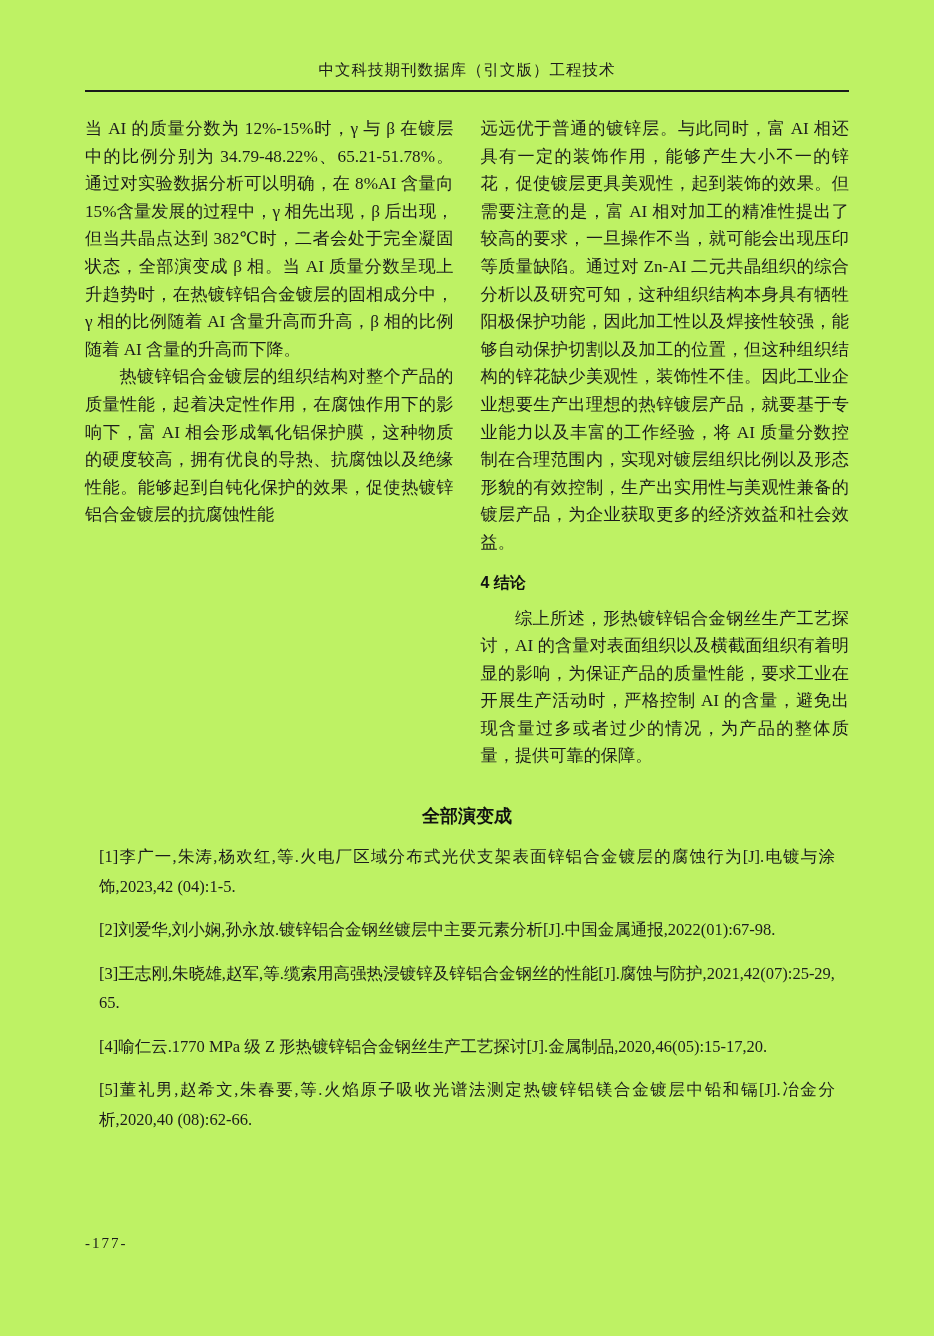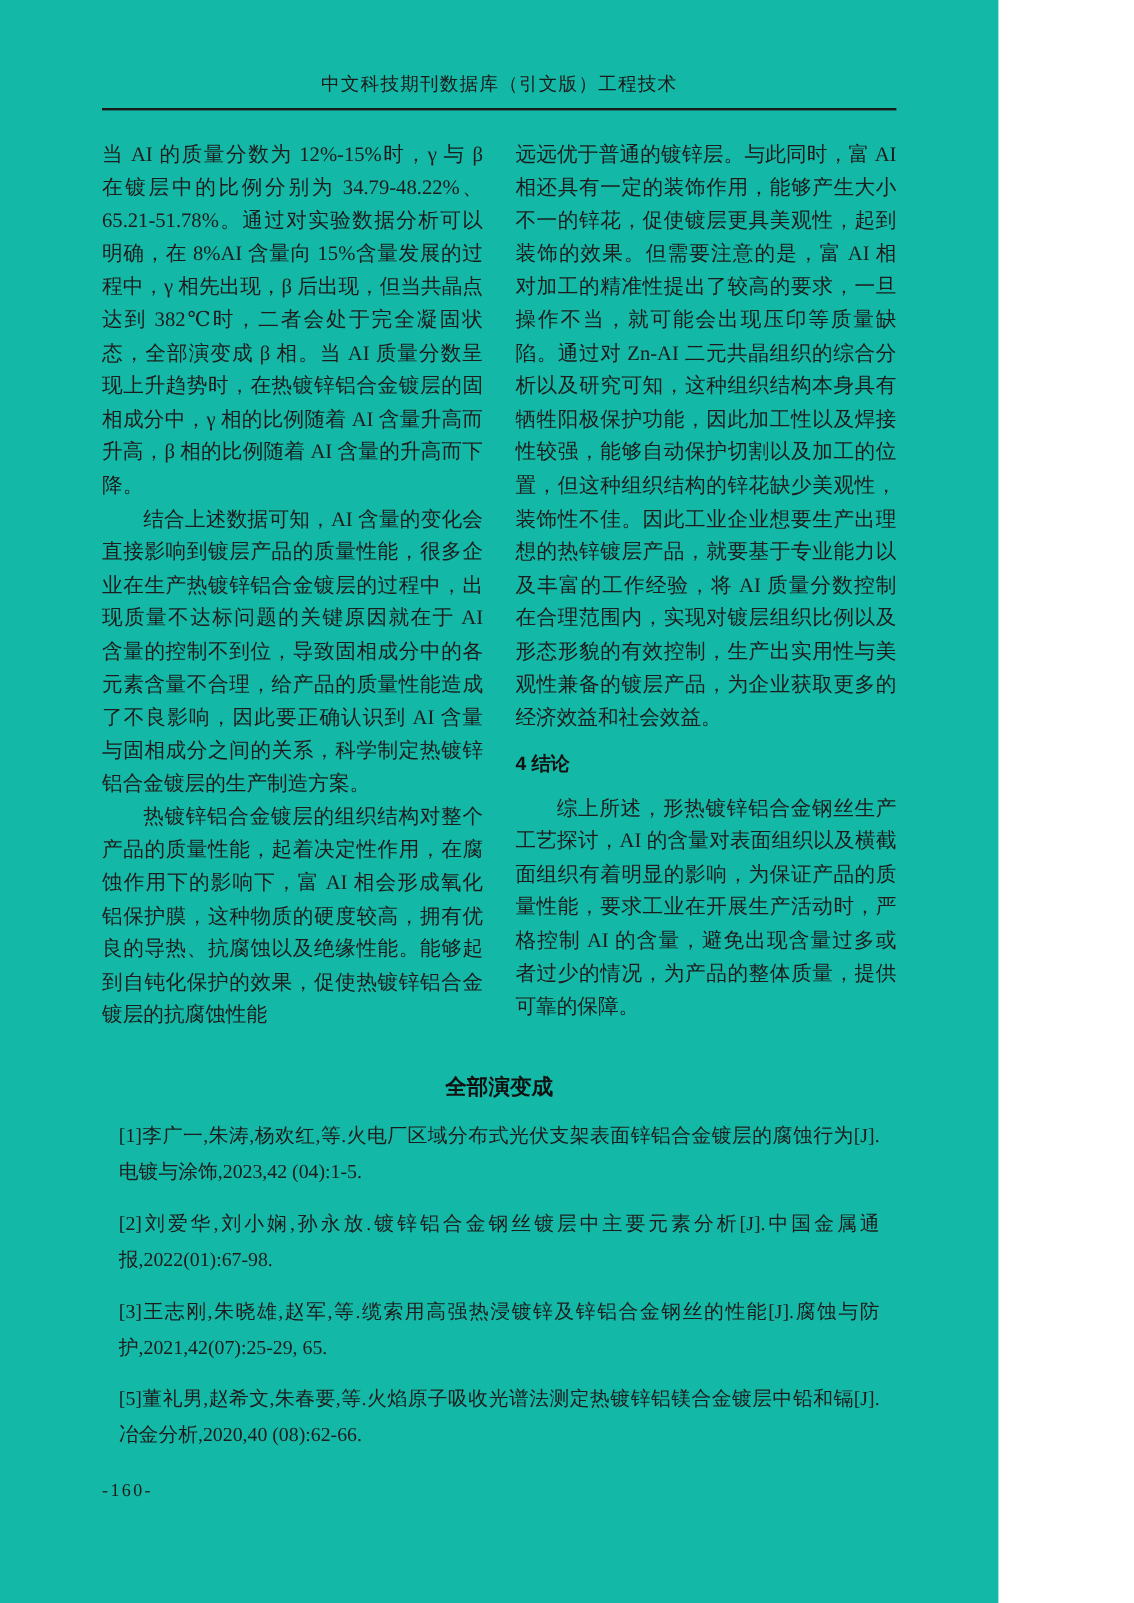--- a/index.html
+++ b/index.html
@@ -1,21 +1,21 @@
 <!DOCTYPE html>
 <html><head>
 <meta charset="utf-8">
 <style>
   * { box-sizing: border-box; }
   html, body { margin: 0; padding: 0; background: #ffffff; }
   .page {
     position: relative;
-    width: 832px;
+    width: 934px;
     height: 1336px;
-    background: #14b8a6;
+    background: #bef264;
     font-family: "Liberation Serif", "DejaVu Serif", serif;
     color: #1c1c1c;
     overflow: hidden;
   }
   .header {
     padding-top: 60px;
     text-align: center;
     font-size: 15.5px;
     letter-spacing: 1px;
     color: #1a1a1a;
@@ -88,33 +88,33 @@
 <div class="page">
 
   <div class="header">
     <span>中文科技期刊数据库（引文版）工程技术</span>
   </div>
   <div class="header-rule"></div>
 
   <div class="columns">
     <div class="col">
       <p class="body-p">当 AI 的质量分数为 12%-15%时，γ 与 β 在镀层中的比例分别为 34.79-48.22%、65.21-51.78%。通过对实验数据分析可以明确，在 8%AI 含量向 15%含量发展的过程中，γ 相先出现，β 后出现，但当共晶点达到 382℃时，二者会处于完全凝固状态，全部演变成 β 相。当 AI 质量分数呈现上升趋势时，在热镀锌铝合金镀层的固相成分中，γ 相的比例随着 AI 含量升高而升高，β 相的比例随着 AI 含量的升高而下降。</p>
-      <p class="body-p indent">结合上述数据可知，AI 含量的变化会直接影响到镀层产品的质量性能，很多企业在生产热镀锌铝合金镀层的过程中，出现质量不达标问题的关键原因就在于 AI 含量的控制不到位，导致固相成分中的各元素含量不合理，给产品的质量性能造成了不良影响，因此要正确认识到 AI 含量与固相成分之间的关系，科学制定热镀锌铝合金镀层的生产制造方案。</p>
       <p class="body-p indent">热镀锌铝合金镀层的组织结构对整个产品的质量性能，起着决定性作用，在腐蚀作用下的影响下，富 AI 相会形成氧化铝保护膜，这种物质的硬度较高，拥有优良的导热、抗腐蚀以及绝缘性能。能够起到自钝化保护的效果，促使热镀锌铝合金镀层的抗腐蚀性能</p>
     </div>
     <div class="col">
       <p class="body-p">远远优于普通的镀锌层。与此同时，富 AI 相还具有一定的装饰作用，能够产生大小不一的锌花，促使镀层更具美观性，起到装饰的效果。但需要注意的是，富 AI 相对加工的精准性提出了较高的要求，一旦操作不当，就可能会出现压印等质量缺陷。通过对 Zn-AI 二元共晶组织的综合分析以及研究可知，这种组织结构本身具有牺牲阳极保护功能，因此加工性以及焊接性较强，能够自动保护切割以及加工的位置，但这种组织结构的锌花缺少美观性，装饰性不佳。因此工业企业想要生产出理想的热锌镀层产品，就要基于专业能力以及丰富的工作经验，将 AI 质量分数控制在合理范围内，实现对镀层组织比例以及形态形貌的有效控制，生产出实用性与美观性兼备的镀层产品，为企业获取更多的经济效益和社会效益。</p>
       <h2 class="section-heading">4 结论</h2>
       <p class="body-p indent">综上所述，形热镀锌铝合金钢丝生产工艺探讨，AI 的含量对表面组织以及横截面组织有着明显的影响，为保证产品的质量性能，要求工业在开展生产活动时，严格控制 AI 的含量，避免出现含量过多或者过少的情况，为产品的整体质量，提供可靠的保障。</p>
     </div>
   </div>
 
   <div class="references">
     <h3 class="ref-heading">全部演变成</h3>
     <p class="ref-item">[1]李广一,朱涛,杨欢红,等.火电厂区域分布式光伏支架表面锌铝合金镀层的腐蚀行为[J].电镀与涂饰,2023,42 (04):1-5.</p>
     <p class="ref-item">[2]刘爱华,刘小娴,孙永放.镀锌铝合金钢丝镀层中主要元素分析[J].中国金属通报,2022(01):67-98.</p>
     <p class="ref-item">[3]王志刚,朱晓雄,赵军,等.缆索用高强热浸镀锌及锌铝合金钢丝的性能[J].腐蚀与防护,2021,42(07):25-29, 65.</p>
+    <p class="ref-item">[4]喻仁云.1770 MPa 级 Z 形热镀锌铝合金钢丝生产工艺探讨[J].金属制品,2020,46(05):15-17,20.</p>
     <p class="ref-item">[5]董礼男,赵希文,朱春要,等.火焰原子吸收光谱法测定热镀锌铝镁合金镀层中铅和镉[J].冶金分析,2020,40 (08):62-66.</p>
   </div>
 
-  <div class="page-number">-160-</div>
+  <div class="page-number">-177-</div>
 
 </div>
 
 </body></html>

